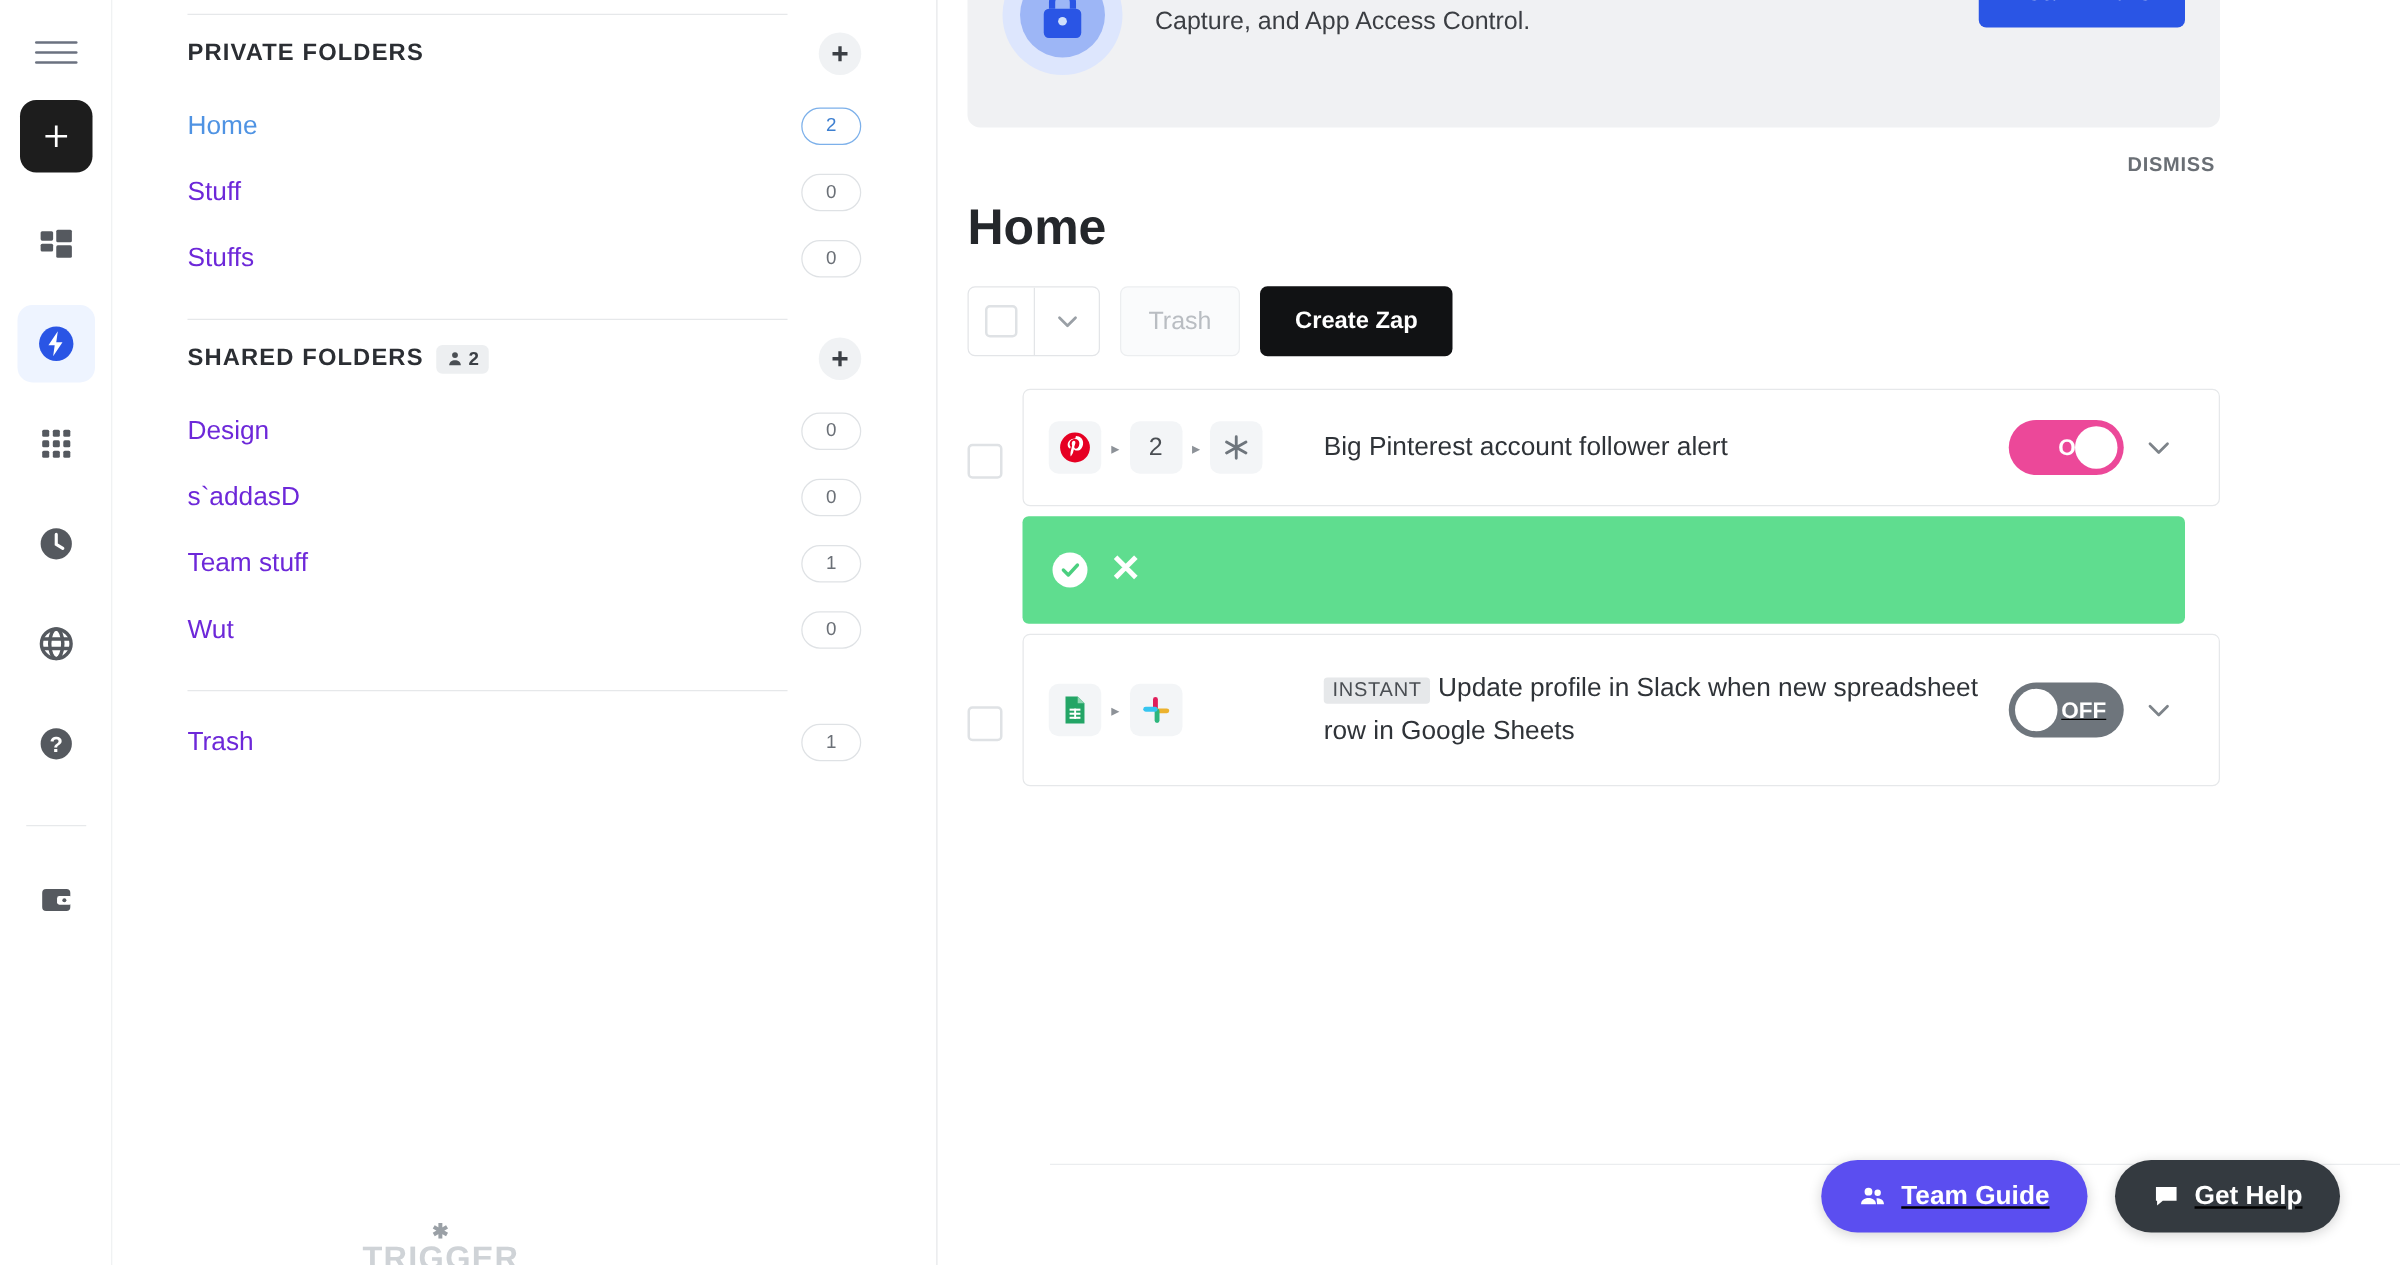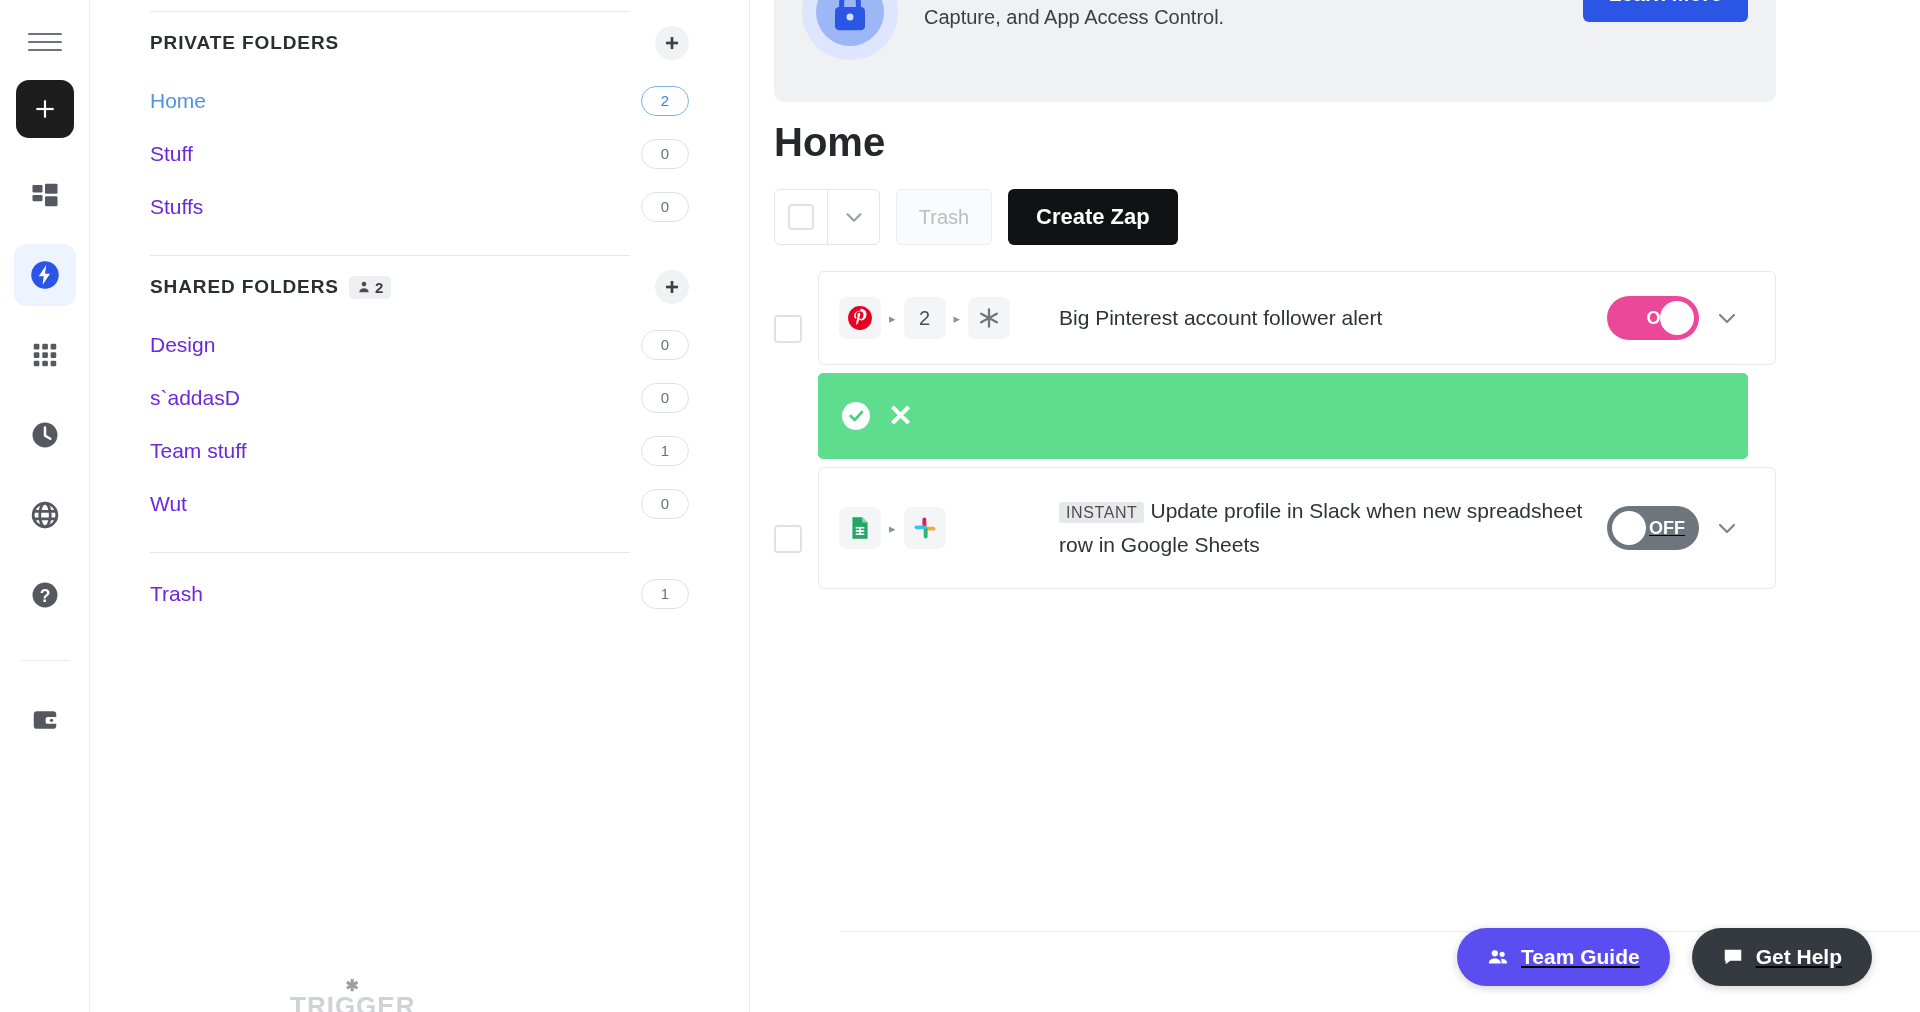--- a/index.html
+++ b/index.html
@@ -123,21 +123,21 @@
   .sel-check { width: 52px; display:flex; align-items:center; justify-content:center; cursor:pointer; }
   .sel-check .box { width:26px; height:26px; border:2px solid #dfe2e5; border-radius:4px; }
   .sel-caret { width: 52px; border-left:1px solid #e3e5e8; display:flex; align-items:center; justify-content:center; cursor:pointer; }
   .sel-caret svg { width:22px; height:22px; }
   .trash-btn {
     height: 56px; min-width: 96px; border:1px solid #eceef0; background:#fafbfc;
     border-radius:6px; color:#b9bdc2; font-size:20px; cursor:pointer;
   }
   .create-btn {
     height: 56px; background:#111214; color:#fff; border:none; border-radius:6px;
-    font-size: 22px; font-weight:700; padding: 0 28px; cursor:pointer;
+    font-size: 19px; font-weight:700; padding: 0 28px; cursor:pointer;
   }
 
   
   .zap-list { margin-top: 26px; width: 1002px; }
   .zap-row { display:flex; align-items:flex-start; gap: 16px; }
   .row-check { width:28px; height:28px; border:2px solid #dfe2e5; border-radius:4px; margin-top: 44px; cursor:pointer; flex:0 0 28px; }
   .zap-card {
     flex:1 1 auto; border:1px solid #e6e8ea; border-radius:6px; background:#fff;
     min-height: 94px; display:flex; align-items:center; padding: 14px 20px;
   }
@@ -360,20 +360,21 @@
         <svg viewBox="0 0 24 26">
           <rect x="3" y="10" width="18" height="14" rx="2.5" fill="#2a55e5"></rect>
           <path d="M7 10V7a5 5 0 0 1 10 0v3" fill="none" stroke="#2a55e5" stroke-width="3"></path>
           <circle cx="12" cy="16" r="2.1" fill="#cfe0fb"></circle>
         </svg>
       </div>
       <div class="promo-text">whole company to use with Single Sign On, User Provisioning, Account Capture, and App Access Control.</div>
       <button class="learn-btn">Learn More</button>
     </div>
 
+    <div class="dismiss">DISMISS</div>
 
     <h1 class="page-title">Home</h1>
 
     <div class="toolbar">
       <div class="sel-group">
         <div class="sel-check">
             <span class="box"></span>
           </div>
         <div class="sel-caret">
           <svg viewBox="0 0 24 24">

